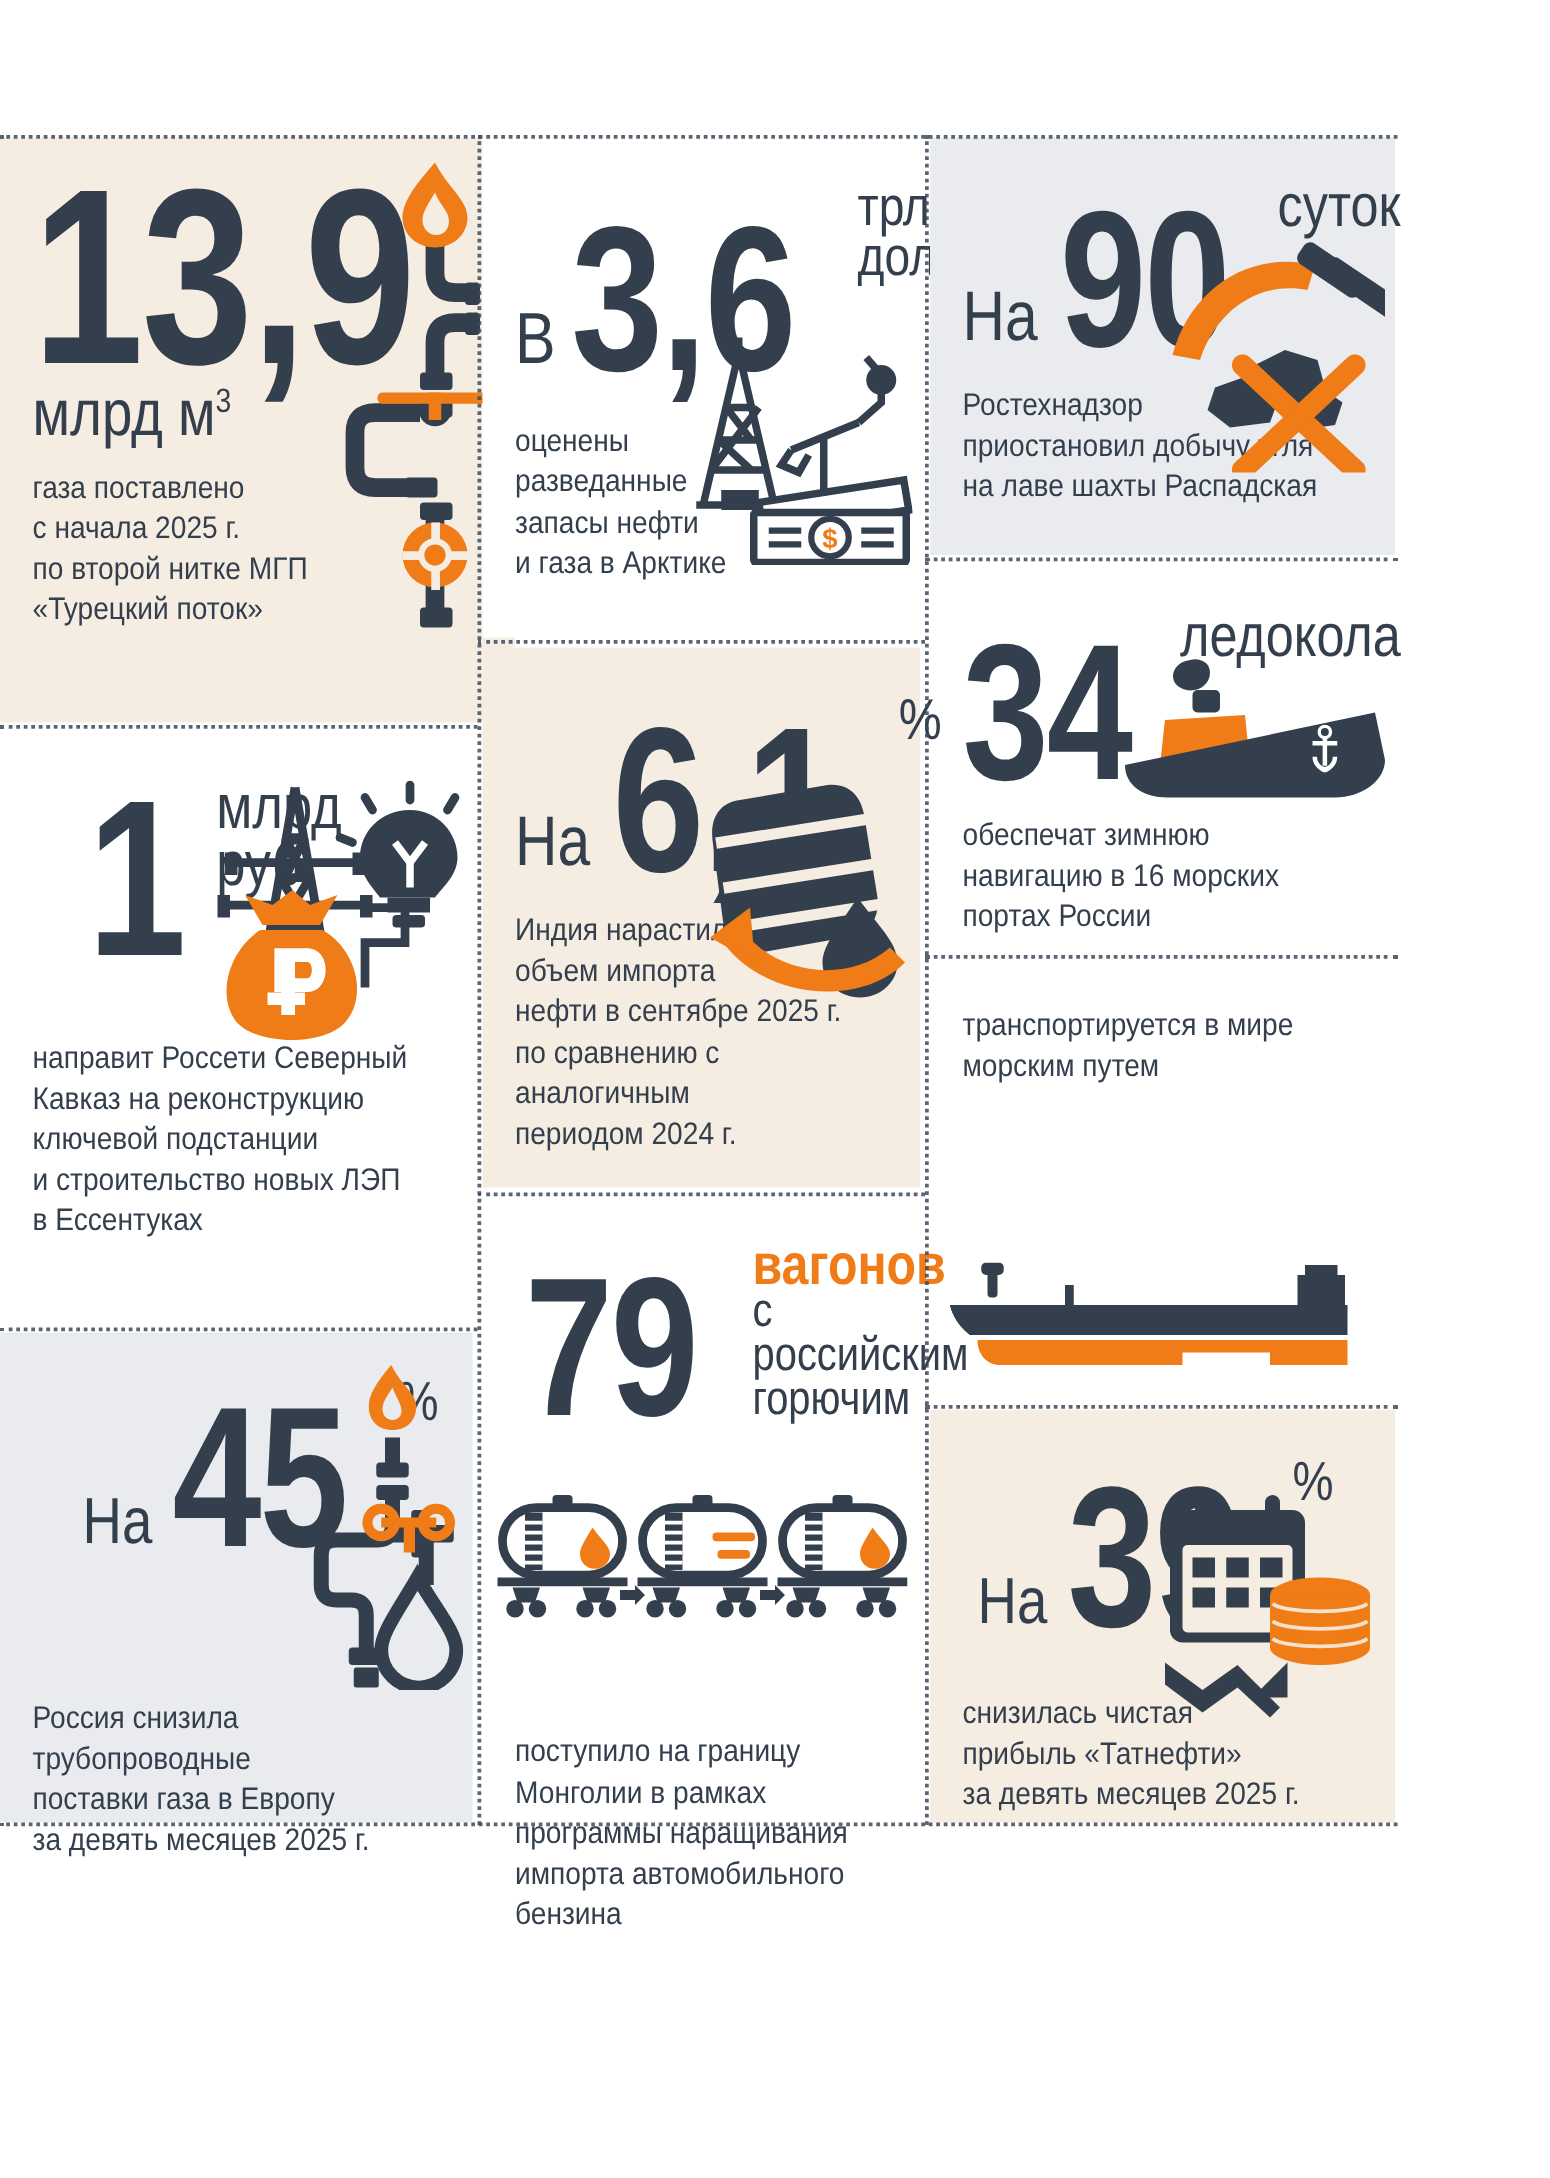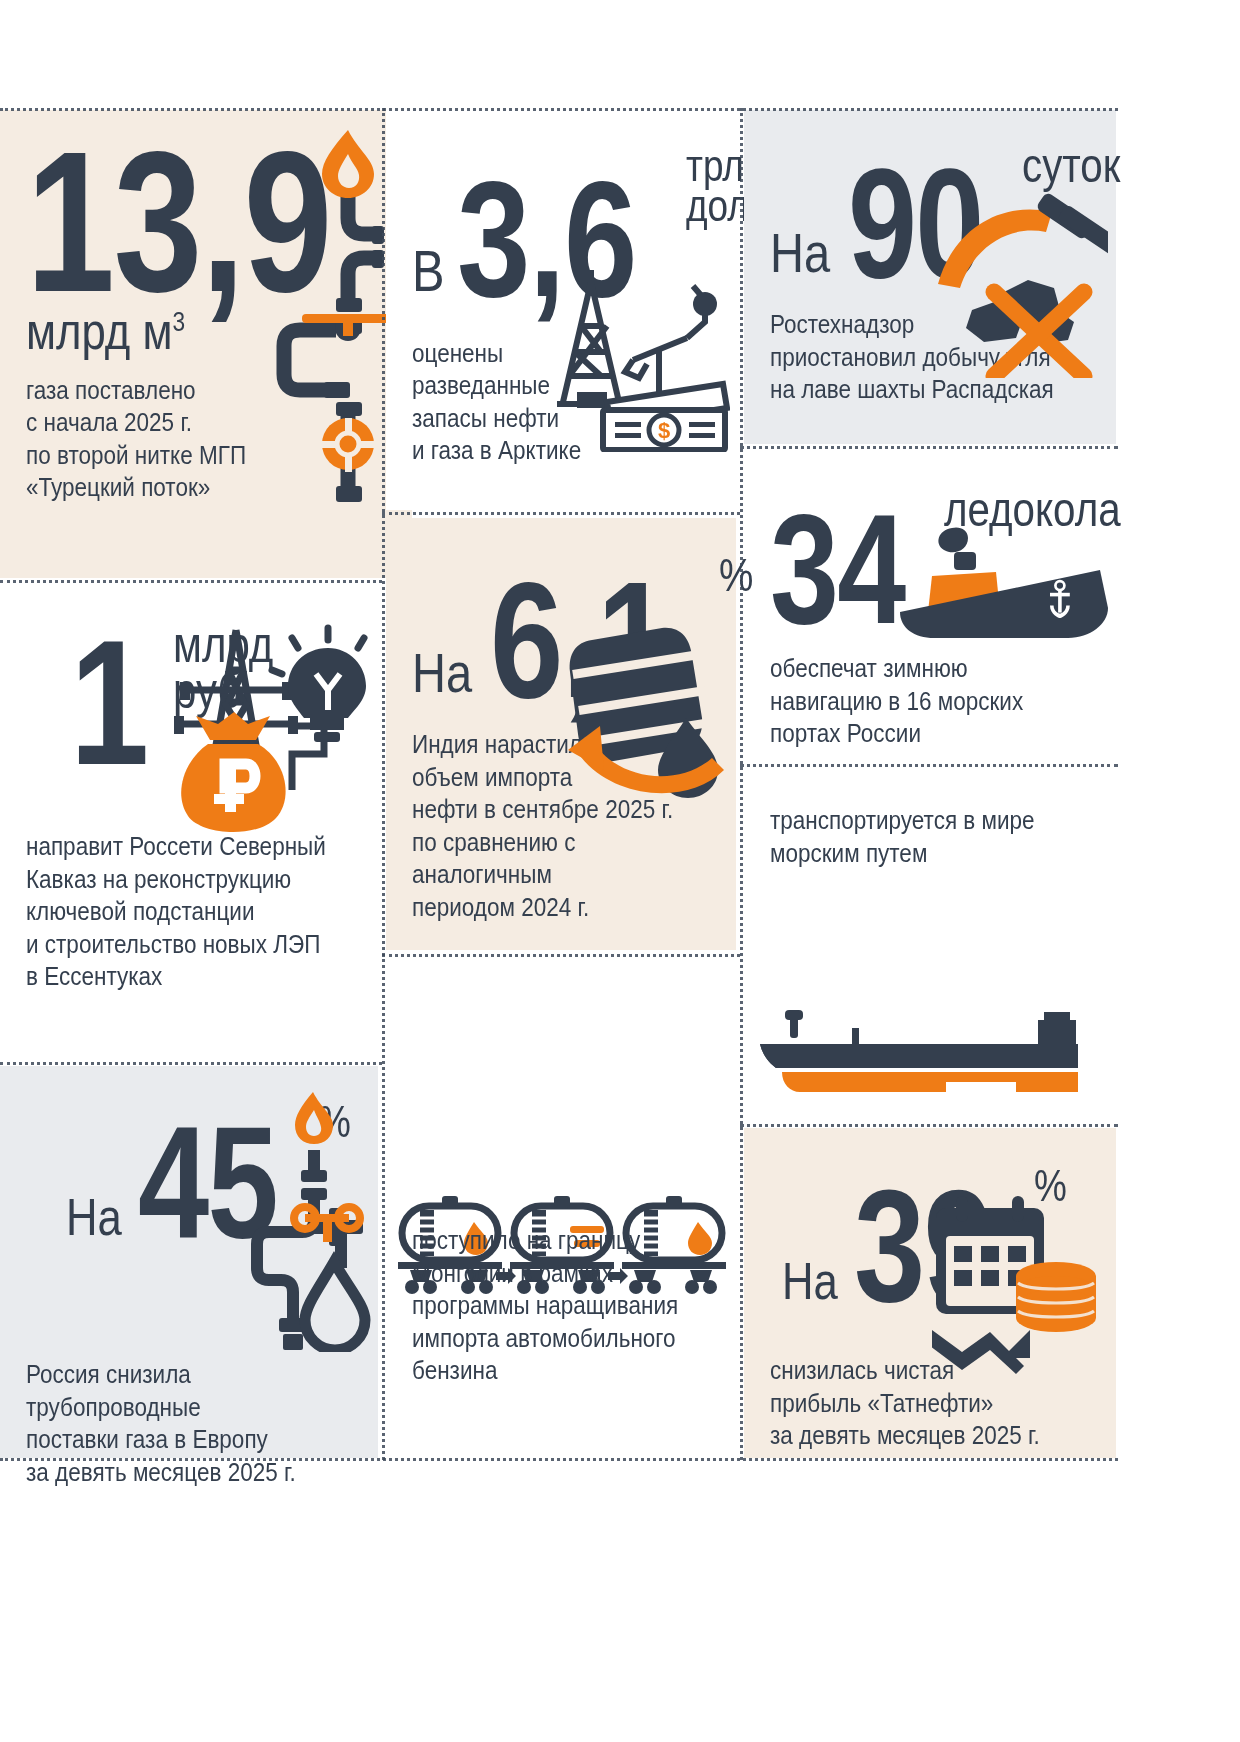--- a/index.html
+++ b/index.html
@@ -339,20 +339,28 @@
             <path d="M0 34 L318 34 L318 58 L16 58 C6 50 2 42 0 34 Z"></path>
           </g>
           <path d="M22 62 L318 62 L318 82 L256 82 L256 72 L186 72 L186 82 L40 82 C30 82 22 74 22 62 Z" fill="#ef7c16"></path>
         </svg>
       </div>
     </div>
   </div>
 
   <div class="cell bg-white" style="left:386px;top:958px;width:350px;height:500px;">
     <div class="pad">
+      <div class="headline" style="margin-top:10px;padding-left:8px;">
+        <span class="num" style="font-size:158px;">79</span>
+        <div style="display:inline-block;padding-bottom:4px;margin-left:4px;">
+          <div class="unit orange" style="font-size:46px;font-weight:bold;">вагонов</div>
+          <div class="unit" style="font-size:38px;white-space:pre-line;">с российским
+горючим</div>
+        </div>
+      </div>
 
       <div class="icon-abs" style="left:10px;top:230px;">
         <svg width="330" height="110" viewBox="0 0 330 110">
 
           <g>
 
             <g transform="translate(0,0)">
               <rect x="6" y="18" width="96" height="54" rx="27" fill="#fff" stroke="#343f4e" stroke-width="7"></rect>
               <rect x="46" y="8" width="16" height="12" rx="3" fill="#343f4e"></rect>
               <g fill="#343f4e">

